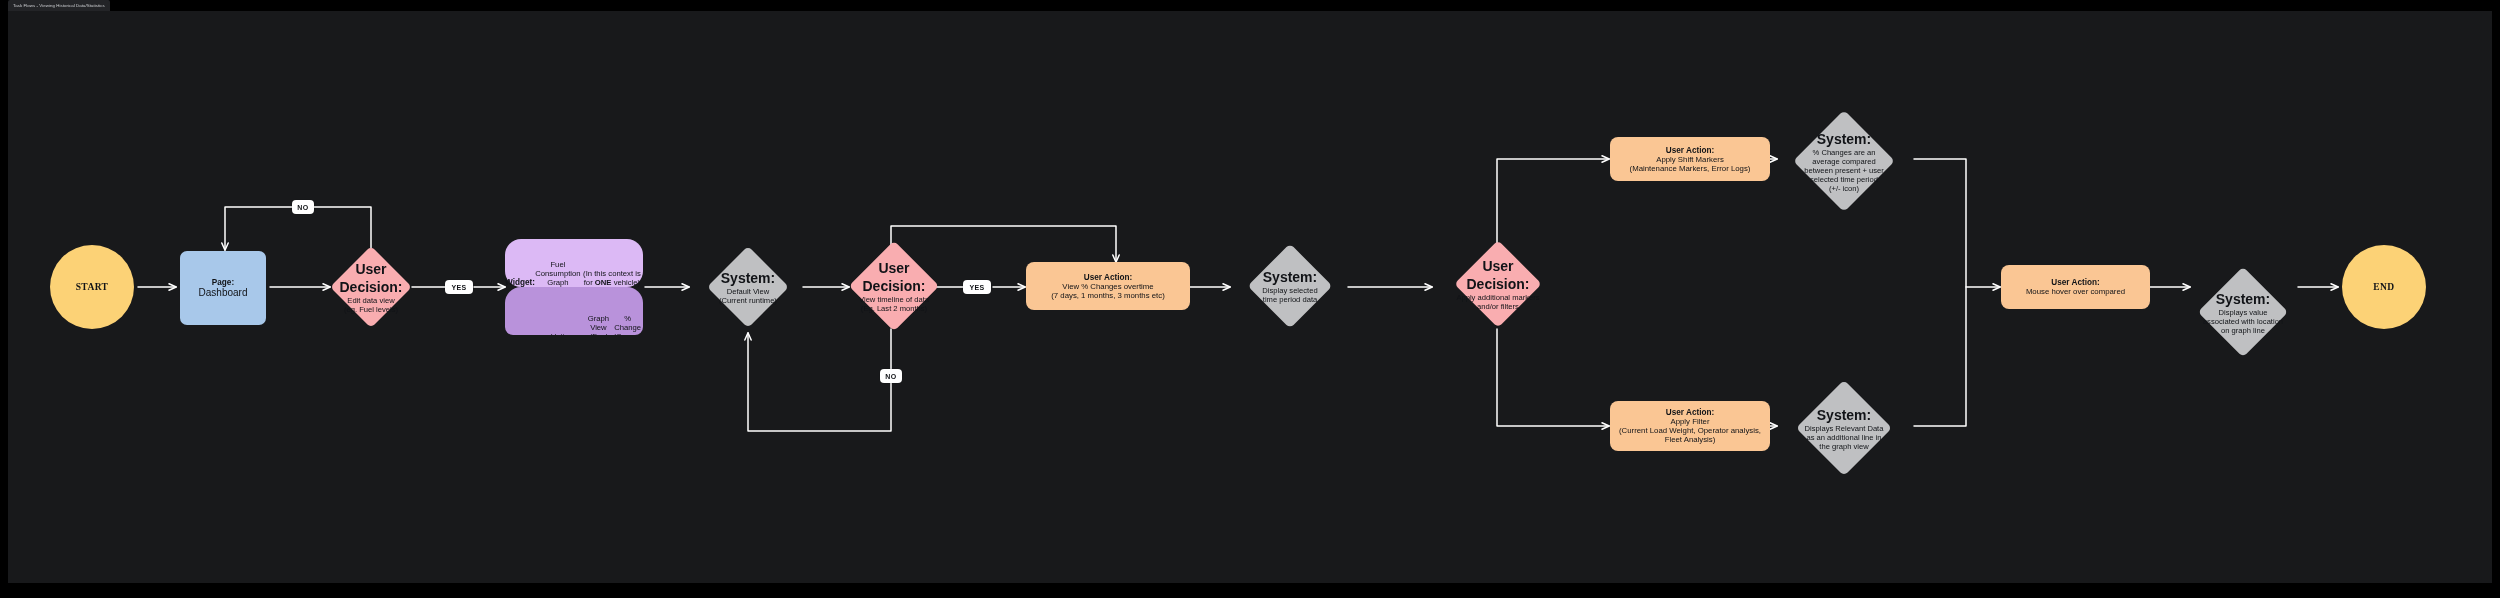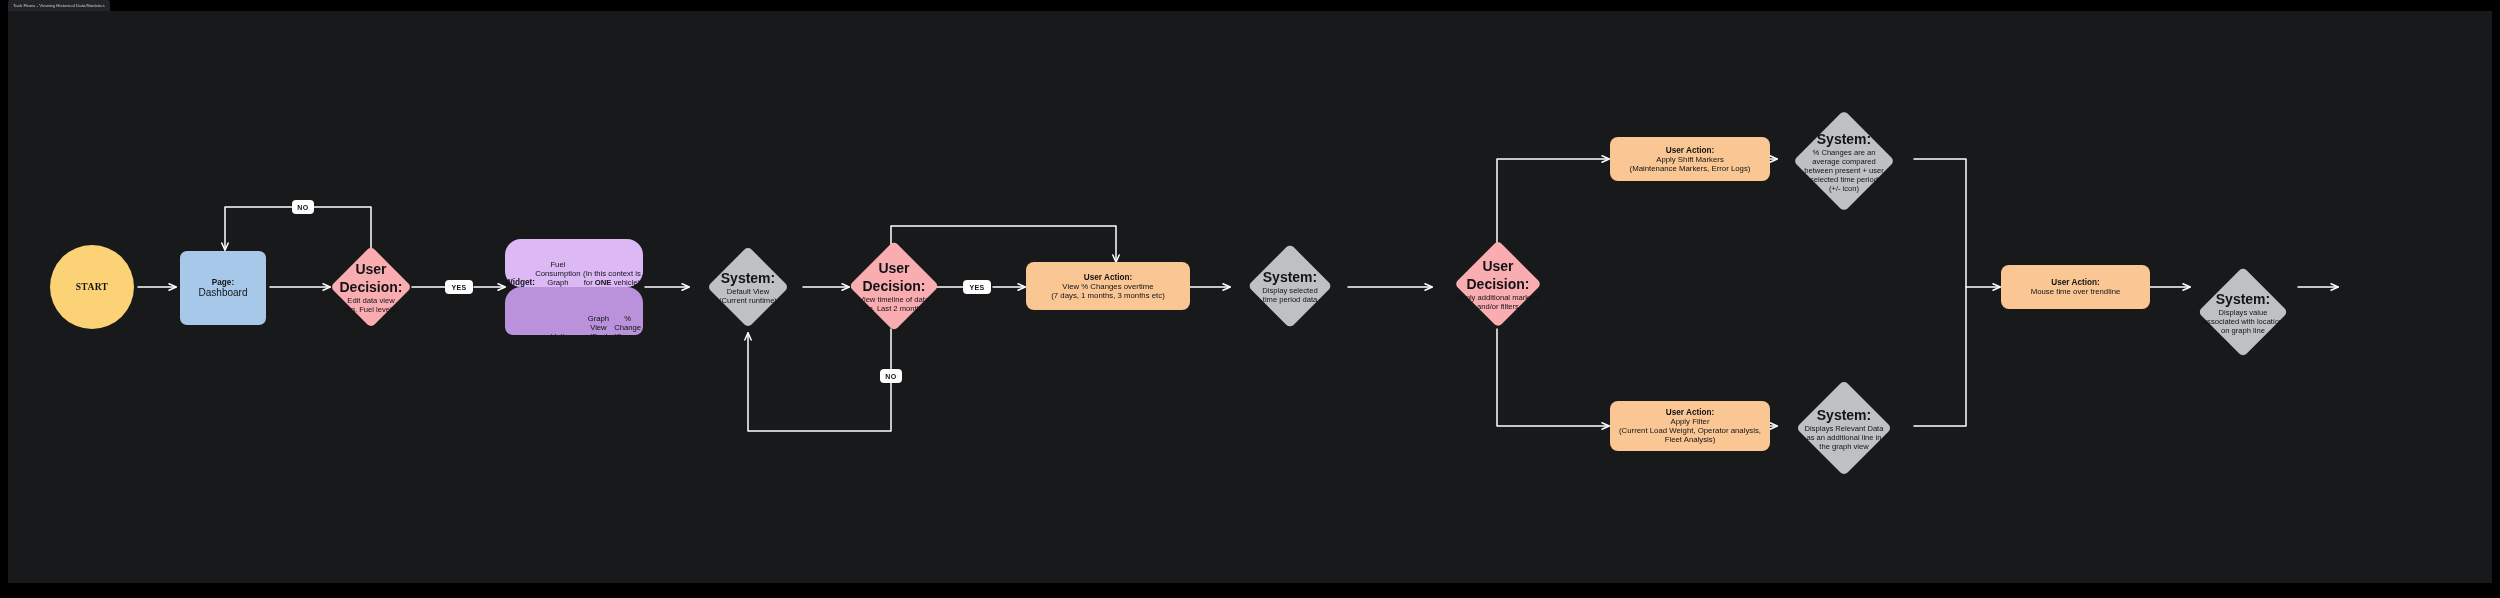--- a/index.html
+++ b/index.html
@@ -231,33 +231,36 @@
       <div class="dtext" style="width:165%;">
         <span class="ttl">System:</span>
         <span class="ln">Displays Relevant Data</span>
         <span class="ln">as an additional line in</span>
         <span class="ln">the graph view</span>
       </div>
     </div>
 
     <div class="node action" style="left:1993px;top:254px;width:149px;height:44px;">
       <span class="ttl">User Action:</span>
-      <span class="ln">Mouse time over trendline</span>
+      <span class="ln">Mouse hover over compared</span>
     </div>
 
     <div class="node diamond d-gray" style="left:2203px;top:243px;width:64px;height:64px;margin-top:26px;">
       <div class="dshape"></div>
       <div class="dtext" style="width:165%;">
         <span class="ttl">System:</span>
         <span class="ln">Displays value</span>
         <span class="ln">associated with location</span>
         <span class="ln">on graph line</span>
       </div>
     </div>
 
+    <div class="node terminal" style="left:2334px;top:234px;width:84px;height:84px;">
+      <span class="ttl">END</span>
+    </div>
 
     <div class="pill" style="left:284px;top:189px;width:22px;height:14px;">
       <span>NO</span>
     </div>
     <div class="pill" style="left:437px;top:269px;width:28px;height:14px;">
       <span>YES</span>
     </div>
     <div class="pill" style="left:955px;top:269px;width:28px;height:14px;">
       <span>YES</span>
     </div>

